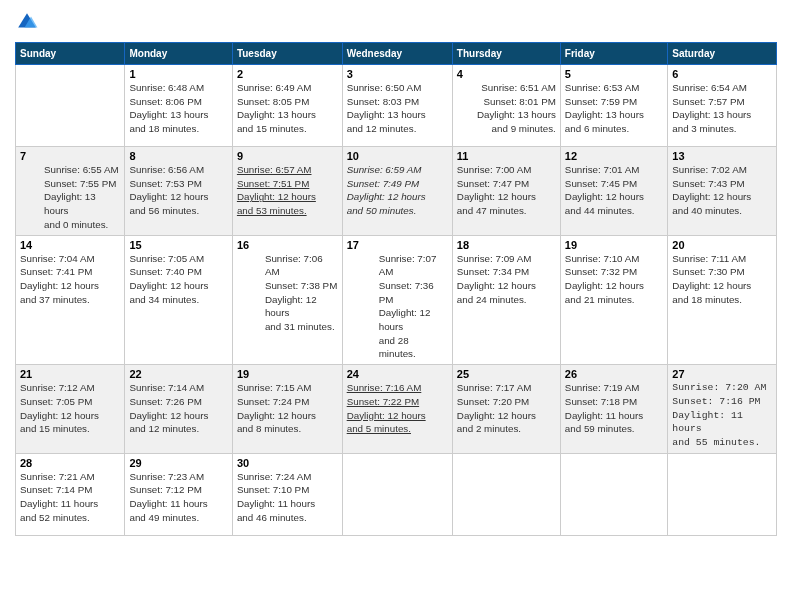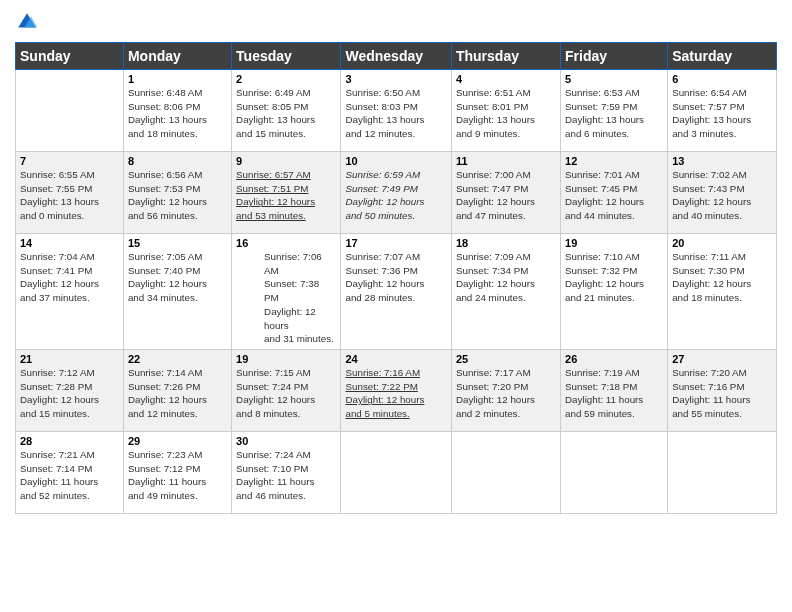--- a/index.html
+++ b/index.html
@@ -50,26 +50,26 @@
       font-size: 14px;
       color: #444;
     }
     .calendar {
       width: 100%;
       border-collapse: collapse;
       border: 1px solid #ccc;
       font-size: 10.5px;
     }
     .calendar thead tr th {
-      background-color: #404040;
+      background-color: #0c4a6e;
       color: #fff;
       padding: 5px 4px;
       text-align: left;
       font-weight: bold;
-      font-size: 14px;
+      font-size: 10px;
       border: 1px solid #1565c0;
     }
     .calendar tbody tr td {
       vertical-align: top;
       padding: 3px 4px;
       border: 1px solid #ccc;
       height: 82px;
       width: 113px;
     }
     .day-number {
@@ -138,21 +138,21 @@
           </td>
           <td>
             <span class="day-number">3</span>
             <div class="day-info" style="white-space: pre-line;">Sunrise: 6:50 AM
 Sunset: 8:03 PM
 Daylight: 13 hours
 and 12 minutes.</div>
           </td>
           <td>
             <span class="day-number">4</span>
-            <div class="day-info" style="white-space: pre-line;">Sunrise: 6:51 AM
+            <div class="day-info" style="white-space: pre-line; text-align: right;">Sunrise: 6:51 AM
 Sunset: 8:01 PM
 Daylight: 13 hours
 and 9 minutes.</div>
           </td>
           <td>
             <span class="day-number">5</span>
             <div class="day-info" style="white-space: pre-line;">Sunrise: 6:53 AM
 Sunset: 7:59 PM
 Daylight: 13 hours
 and 6 minutes.</div>
@@ -161,21 +161,21 @@
             <span class="day-number">6</span>
             <div class="day-info" style="white-space: pre-line;">Sunrise: 6:54 AM
 Sunset: 7:57 PM
 Daylight: 13 hours
 and 3 minutes.</div>
           </td>
         </tr>
         <tr>
           <td>
             <span class="day-number">7</span>
-            <div class="day-info" style="white-space: pre-line;">Sunrise: 6:55 AM
+            <div class="day-info" style="white-space: pre-line; margin-left: 24px;">Sunrise: 6:55 AM
 Sunset: 7:55 PM
 Daylight: 13 hours
 and 0 minutes.</div>
           </td>
           <td>
             <span class="day-number">8</span>
             <div class="day-info" style="white-space: pre-line;">Sunrise: 6:56 AM
 Sunset: 7:53 PM
 Daylight: 12 hours
 and 56 minutes.</div>
@@ -233,21 +233,21 @@
           </td>
           <td>
             <span class="day-number">16</span>
             <div class="day-info" style="white-space: pre-line; margin-left: 28px;">Sunrise: 7:06 AM
 Sunset: 7:38 PM
 Daylight: 12 hours
 and 31 minutes.</div>
           </td>
           <td>
             <span class="day-number">17</span>
-            <div class="day-info" style="white-space: pre-line;">Sunrise: 7:07 AM
+            <div class="day-info" style="white-space: pre-line; margin-left: 32px;">Sunrise: 7:07 AM
 Sunset: 7:36 PM
 Daylight: 12 hours
 and 28 minutes.</div>
           </td>
           <td>
             <span class="day-number">18</span>
             <div class="day-info" style="white-space: pre-line;">Sunrise: 7:09 AM
 Sunset: 7:34 PM
 Daylight: 12 hours
 and 24 minutes.</div>
@@ -264,21 +264,21 @@
             <div class="day-info" style="white-space: pre-line;">Sunrise: 7:11 AM
 Sunset: 7:30 PM
 Daylight: 12 hours
 and 18 minutes.</div>
           </td>
         </tr>
         <tr>
           <td>
             <span class="day-number">21</span>
             <div class="day-info" style="white-space: pre-line;">Sunrise: 7:12 AM
-Sunset: 7:28 PM
+Sunset: 7:05 PM
 Daylight: 12 hours
 and 15 minutes.</div>
           </td>
           <td>
             <span class="day-number">22</span>
             <div class="day-info" style="white-space: pre-line;">Sunrise: 7:14 AM
 Sunset: 7:26 PM
 Daylight: 12 hours
 and 12 minutes.</div>
           </td>
@@ -305,21 +305,21 @@
           </td>
           <td>
             <span class="day-number">26</span>
             <div class="day-info" style="white-space: pre-line;">Sunrise: 7:19 AM
 Sunset: 7:18 PM
 Daylight: 11 hours
 and 59 minutes.</div>
           </td>
           <td>
             <span class="day-number">27</span>
-            <div class="day-info" style="white-space: pre-line;">Sunrise: 7:20 AM
+            <div class="day-info" style="white-space: pre-line; font-family: Liberation Mono, monospace;">Sunrise: 7:20 AM
 Sunset: 7:16 PM
 Daylight: 11 hours
 and 55 minutes.</div>
           </td>
         </tr>
         <tr>
           <td>
             <span class="day-number">28</span>
             <div class="day-info" style="white-space: pre-line;">Sunrise: 7:21 AM
 Sunset: 7:14 PM

